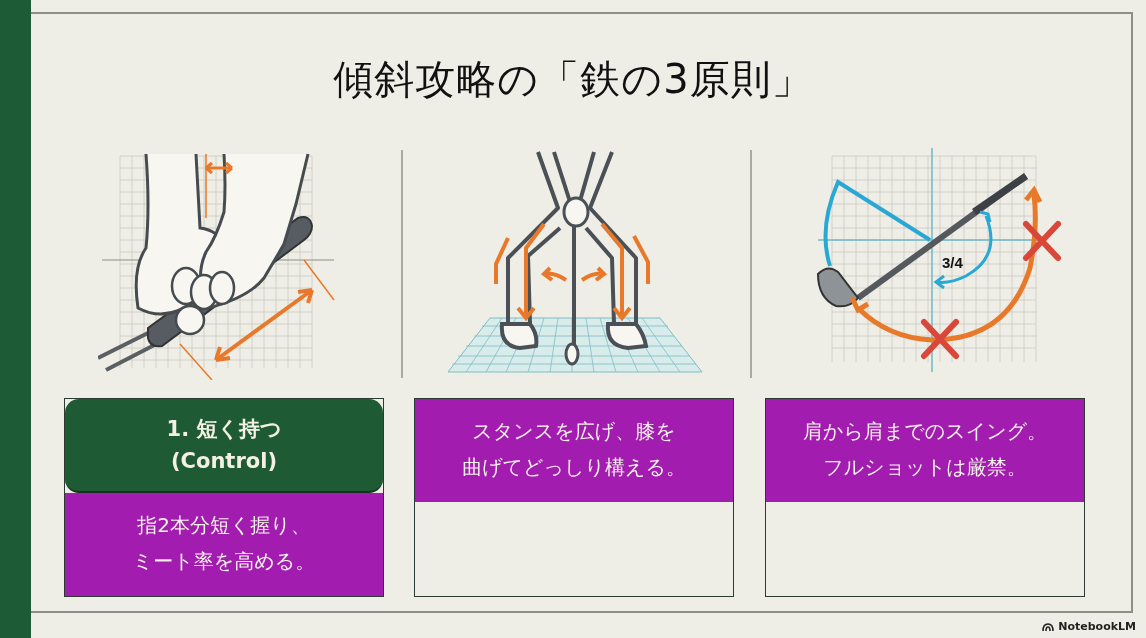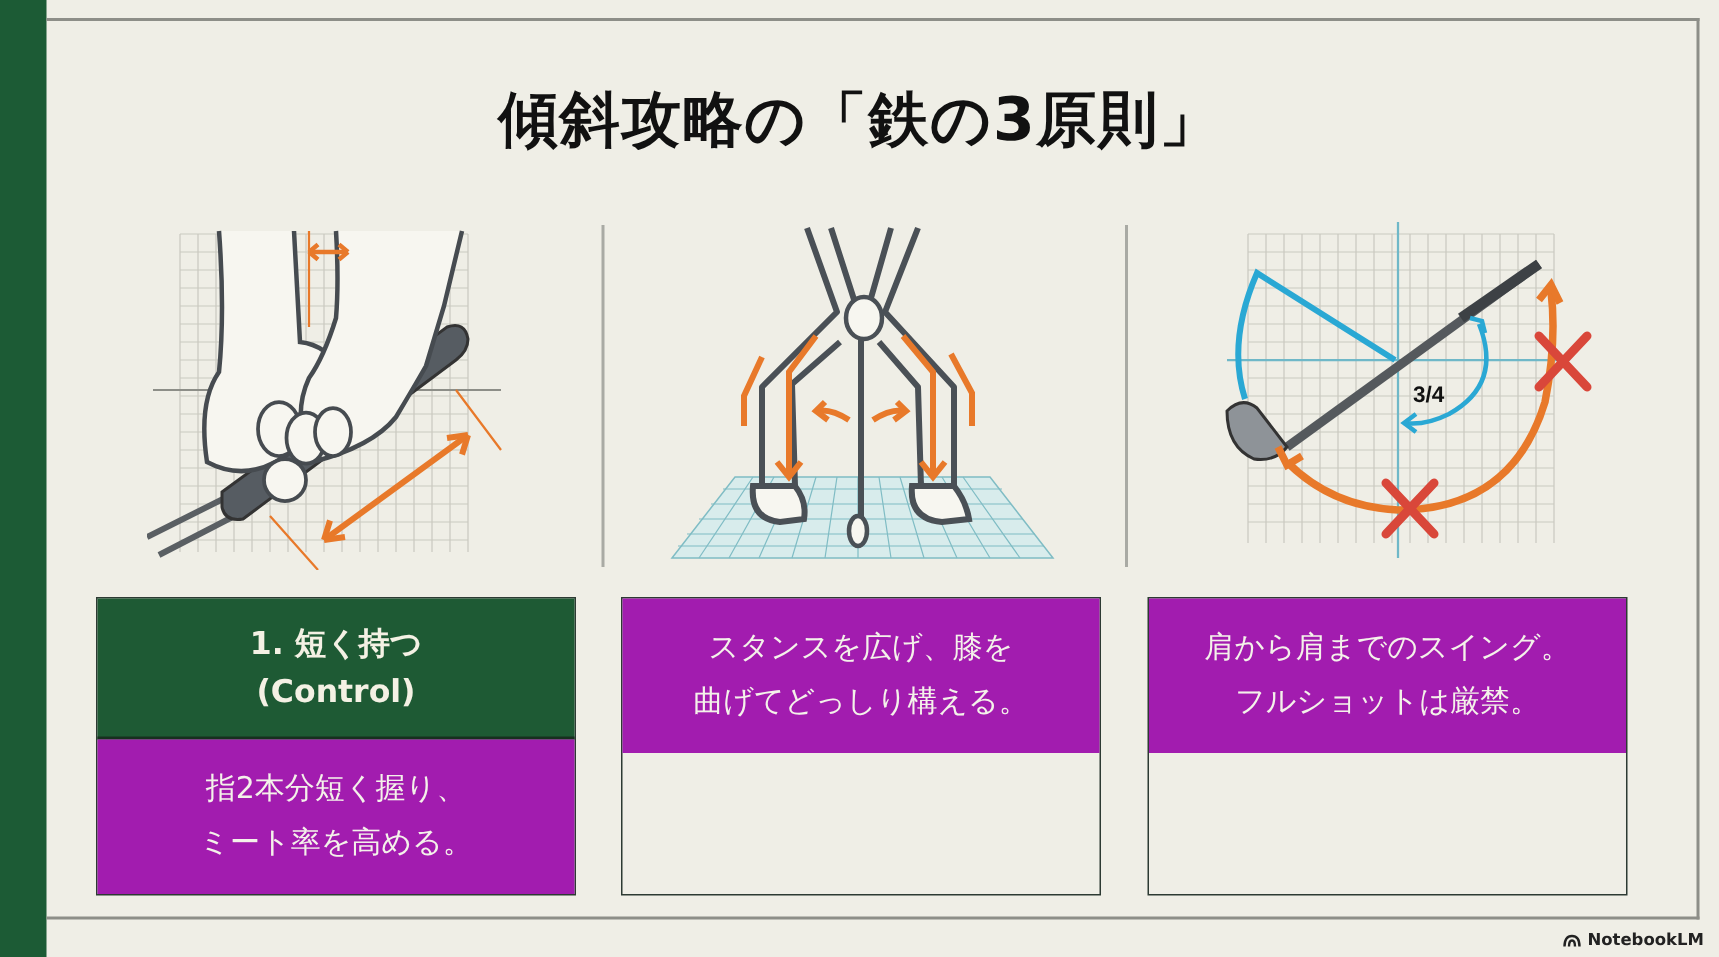--- a/index.html
+++ b/index.html
@@ -2,27 +2,27 @@
 <html><head>
 <meta charset="utf-8">
 <style>
   * { box-sizing: border-box; margin: 0; padding: 0; }
   html, body { width: 1146px; height: 638px; overflow: hidden; background: #efeee6; }
   body { position: relative; font-family: "DejaVu Sans", "Liberation Sans", sans-serif; }
   .green-bar { position: absolute; left: 0; top: 0; width: 31px; height: 638px; background: #1c5b35; }
   .frame { position: absolute; left: 31px; top: 12px; width: 1102px; height: 601px;
            border-top: 2px solid #8d8e88; border-right: 2px solid #8d8e88; border-bottom: 2px solid #8d8e88; }
   .title { position: absolute; left: 0; width: 1146px; top: 52px; text-align: center;
-           font-size: 40px; font-weight: bold; color: #111; letter-spacing: 1px; }
+           font-size: 40px; font-weight: normal; color: #111; letter-spacing: 1px; }
   .divider { position: absolute; top: 150px; width: 2px; height: 228px; background: #a9aaa4; }
   .illus { position: absolute; top: 148px; }
   .card { position: absolute; top: 398px; width: 320px; height: 199px; border: 1px solid #2d3a33; }
   .card-head { height: 94px; background: #1e5a34; color: #f4f1e4; text-align: center;
                font-weight: bold; font-size: 21px; line-height: 32px; padding-top: 14px;
-               border-bottom: 2px solid #17301f; }
+               border-bottom: 2px solid #17301f; border-radius: 14px; }
   .card-body { height: 103px; background: #a21caf; color: #f4f2ea; text-align: center;
                font-size: 20px; line-height: 36px; padding-top: 14px; }
   .card-body span, .card-head span { display: block; }
   .brand { position: absolute; right: 10px; bottom: 5px; font-size: 11px; font-weight: bold;
            color: #222; display: flex; align-items: center; gap: 4px; margin-top: 14px; }
 </style>
 </head>
 <body>
 
 <div class="green-bar"></div>

